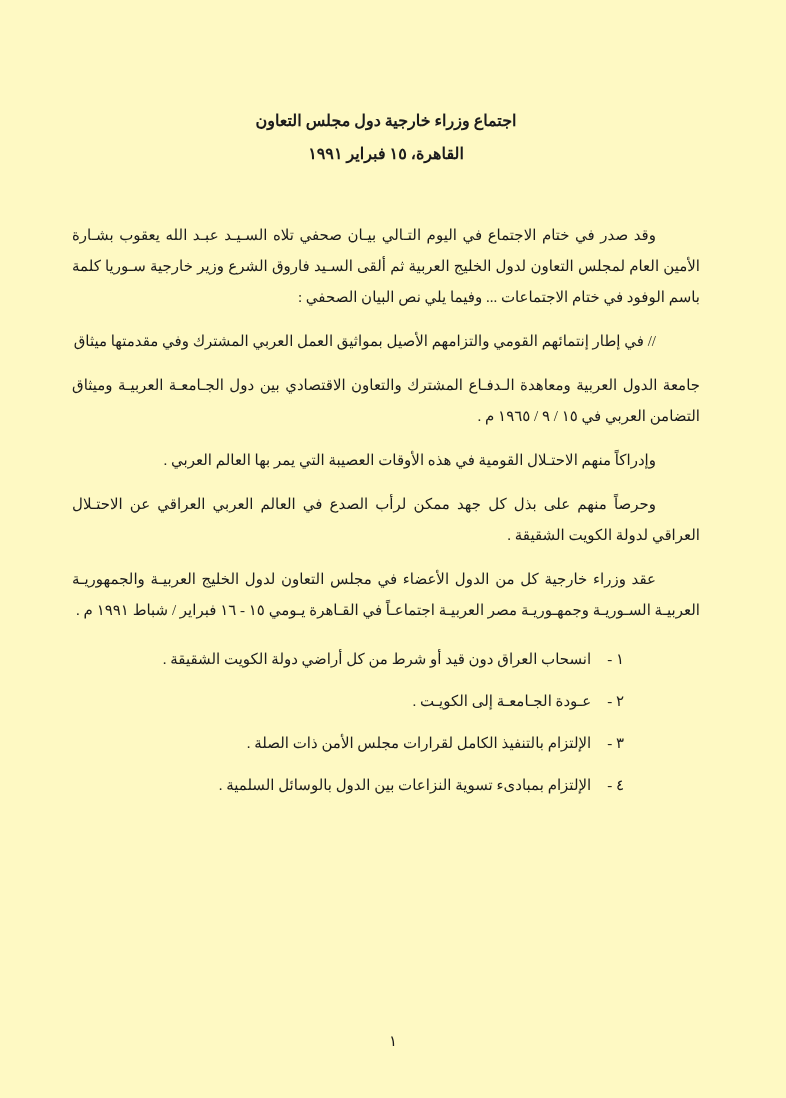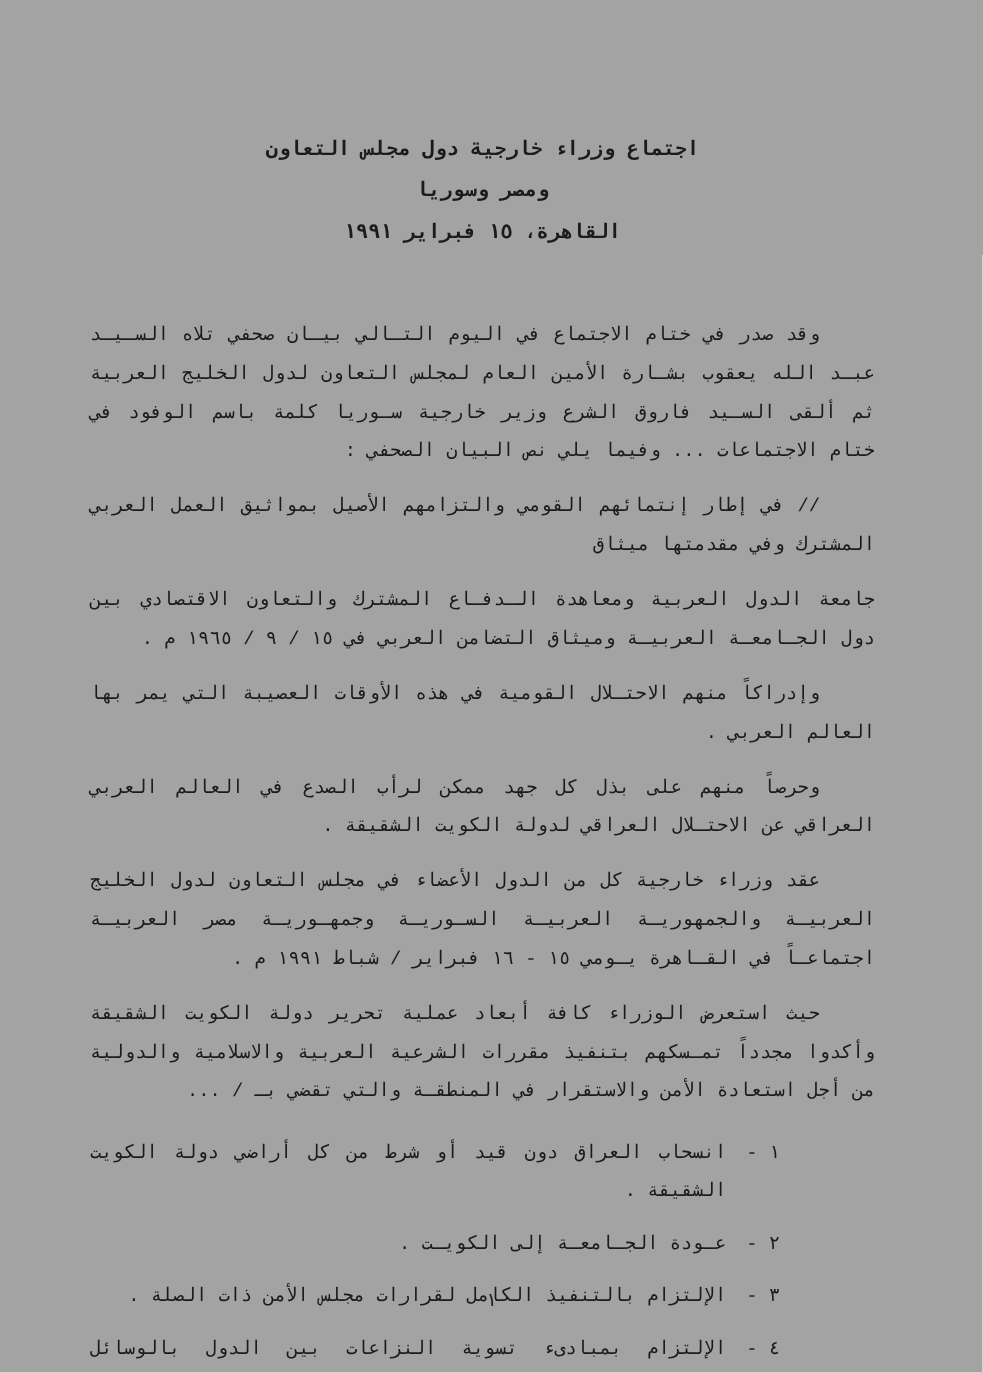--- a/index.html
+++ b/index.html
@@ -5,24 +5,24 @@
   html, body {
     margin: 0;
     padding: 0;
     background: #fdfdfb;
   }
   .page {
     position: relative;
     width: 786px;
     height: 1098px;
     box-sizing: border-box;
-    background: #a3a3a3;
+    background: #fef9c3;
     color: #1b1b1b;
     direction: rtl;
-    font-family: Liberation Mono, monospace;
+    font-family: Liberation Serif, serif;
     padding: 104px 86px 0 72px;
     overflow: hidden;
   }
   .title-block {
     text-align: center;
     font-weight: 700;
     font-size: 16px;
     line-height: 33px;
     margin-bottom: 50px;
   }
@@ -69,32 +69,30 @@
     font-size: 15px;
   }
 </style>
 </head>
 <body>
 
 <div class="page">
 
   <header class="title-block">
     <div class="title-line">اجتماع وزراء خارجية دول مجلس التعاون</div>
-    <div class="title-line">ومصر وسوريا</div>
     <div class="title-line">القاهرة، ١٥ فبراير ١٩٩١</div>
   </header>
 
   <main class="body-text">
     <p class="para">وقد صدر في ختام الاجتماع في اليوم التـالي بيـان صحفي تلاه السـيـد عبـد الله يعقوب بشـارة الأمين العام لمجلس التعاون لدول الخليج العربية ثم ألقى السـيد فاروق الشرع وزير خارجية سـوريا كلمة باسم الوفود في ختام الاجتماعات ... وفيما يلي نص البيان الصحفي :</p>
     <p class="para">// في إطار إنتمائهم القومي والتزامهم الأصيل بمواثيق العمل العربي المشترك وفي مقدمتها ميثاق</p>
     <p class="para no-indent pre-gap">جامعة الدول العربية ومعاهدة الـدفـاع المشترك والتعاون الاقتصادي بين دول الجـامعـة العربيـة وميثاق التضامن العربي في ١٥ / ٩ / ١٩٦٥ م .</p>
     <p class="para">وإدراكاً منهم الاحتـلال القومية في هذه الأوقات العصيبة التي يمر بها العالم العربي .</p>
     <p class="para">وحرصاً منهم على بذل كل جهد ممكن لرأب الصدع في العالم العربي العراقي عن الاحتـلال العراقي لدولة الكويت الشقيقة .</p>
     <p class="para">عقد وزراء خارجية كل من الدول الأعضاء في مجلس التعاون لدول الخليج العربيـة والجمهوريـة العربيـة السـوريـة وجمهـوريـة مصر العربيـة اجتماعـاً في القـاهرة يـومي ١٥ - ١٦ فبراير / شباط ١٩٩١ م .</p>
-    <p class="para">حيث استعرض الوزراء كافة أبعاد عملية تحرير دولة الكويت الشقيقة وأكدوا مجدداً تمـسكهم بتنفيذ مقررات الشرعية العربية والاسلامية والدولية من أجل استعادة الأمن والاستقرار في المنطقـة والتي تقضي بـ / ...</p>
 
     <div class="list">
       <div class="list-item">
         <span class="list-num">١ -</span>
         <span class="list-text">انسحاب العراق دون قيد أو شرط من كل أراضي دولة الكويت الشقيقة .</span>
       </div>
       <div class="list-item">
         <span class="list-num">٢ -</span>
         <span class="list-text">عـودة الجـامعـة إلى الكويـت .</span>
       </div>

